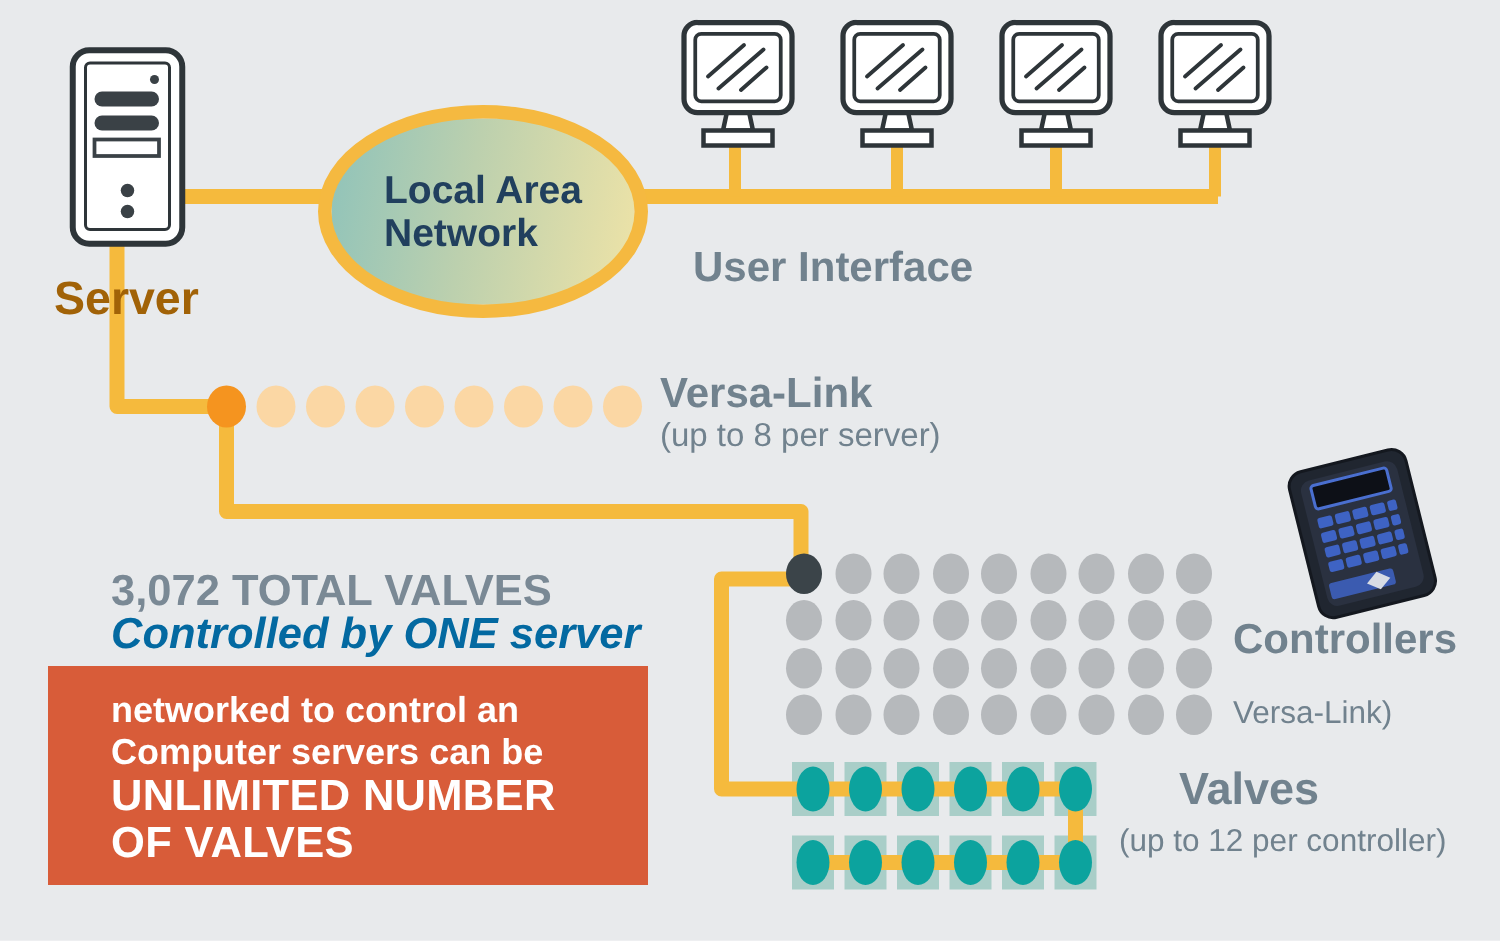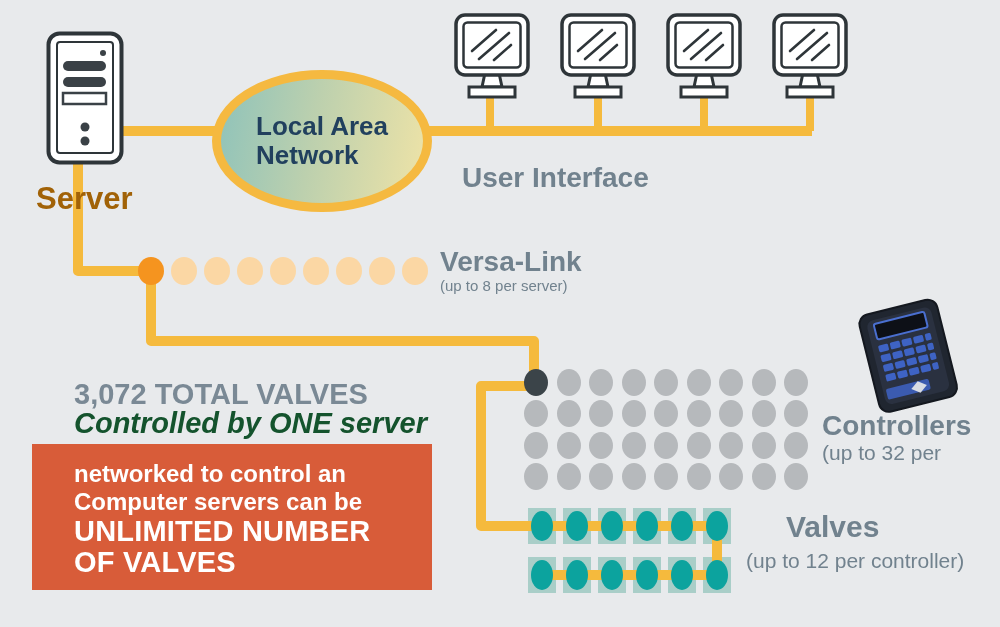--- a/index.html
+++ b/index.html
@@ -10,21 +10,21 @@
   }
   .abs{position:absolute;}
   svg{display:block;}
   
   .lbl{position:absolute;color:#71828E;white-space:nowrap;}
   .lbl-big{font-weight:700;}
   .lbl-sub{font-weight:400;}
   .server-label{left:36px;top:181px;font-size:31px;font-weight:700;color:#a16207;}
   .ui-label{left:462px;top:162px;font-size:28px;}
   .versa-label{left:440px;top:246px;font-size:28px;}
-  .versa-sub{left:440px;top:277px;font-size:15px;}
+  .versa-sub{left:440px;top:277px;font-size:22px;}
   .ctrl-label{left:822px;top:410px;font-size:28px;}
   .ctrl-sub1{left:822px;top:441px;font-size:21px;}
   .ctrl-sub2{left:822px;top:464px;font-size:21px;}
   .valves-label{left:746px;top:510px;font-size:30px;margin-left:40px;}
   .valves-sub{left:746px;top:549px;font-size:21px;}
   
   .lan{
     position:absolute;left:212px;top:70px;width:220px;height:142px;
     border-radius:50%;
     border:9px solid #F5B940;
@@ -37,21 +37,21 @@
   }
   
   .vdot{position:absolute;width:26px;height:28px;border-radius:50%;background:#FBD7A4;}
   .vdot.active{background:#F5941F;}
   .cdot{position:absolute;width:24px;height:27px;border-radius:50%;background:#B6B9BC;}
   .cdot.active{background:#3B4449;}
   .vsq{position:absolute;width:28px;height:36px;background:#A9CEC8;}
   .tdot{position:absolute;width:22px;height:30px;border-radius:50%;background:#0CA39E;}
   
   .headline{left:74px;top:378px;font-size:29px;font-weight:700;color:#7A8995;}
-  .subheadline{left:74px;top:407px;font-size:29px;font-weight:700;font-style:italic;color:#14532d;}
+  .subheadline{left:74px;top:407px;font-size:29px;font-weight:700;font-style:italic;color:#0369a1;}
   .callout{
     position:absolute;left:32px;top:444px;width:400px;height:146px;
     background:#D85C39;color:#FFFFFF;box-sizing:border-box;
     padding:16px 0 0 42px;
   }
   .callout .small{font-size:24px;font-weight:700;line-height:1.17;}
   .callout .big{font-size:29px;font-weight:800;line-height:1.08;letter-spacing:.2px;}
   .callout .big:first-of-type{margin-top:7px;}
 </style>
 </head>
@@ -204,21 +204,21 @@
       <div class="cdot" style="left: 556.5px; top: 463px;"></div>
       <div class="cdot" style="left: 589px; top: 463px;"></div>
       <div class="cdot" style="left: 621.5px; top: 463px;"></div>
       <div class="cdot" style="left: 654px; top: 463px;"></div>
       <div class="cdot" style="left: 686.5px; top: 463px;"></div>
       <div class="cdot" style="left: 719px; top: 463px;"></div>
       <div class="cdot" style="left: 751.5px; top: 463px;"></div>
       <div class="cdot" style="left: 784px; top: 463px;"></div>
     </div>
   <div class="lbl lbl-big ctrl-label">Controllers</div>
-  <div class="lbl lbl-sub ctrl-sub1">(up to 32 per</div>
+  <div class="lbl lbl-sub ctrl-sub2">Versa-Link)</div>
 
   <svg class="abs" style="left:845px;top:293px;" width="125" height="125" viewBox="0 0 125 125">
     <g transform="rotate(-14 62 62)">
       <rect x="23" y="13" width="80" height="100" rx="10" fill="#202630" stroke="#14181F" stroke-width="2"></rect>
       <rect x="30" y="20" width="66" height="86" rx="7" fill="#2A3140"></rect>
       <rect x="37" y="24" width="52" height="16" rx="2" fill="#0D1017" stroke="#4A6FD0" stroke-width="2"></rect>
       <g fill="#3E63C4">
         <rect x="36" y="46" width="10" height="7" rx="1.5"></rect>
           <rect x="48" y="46" width="10" height="7" rx="1.5"></rect>
           <rect x="60" y="46" width="10" height="7" rx="1.5"></rect>

